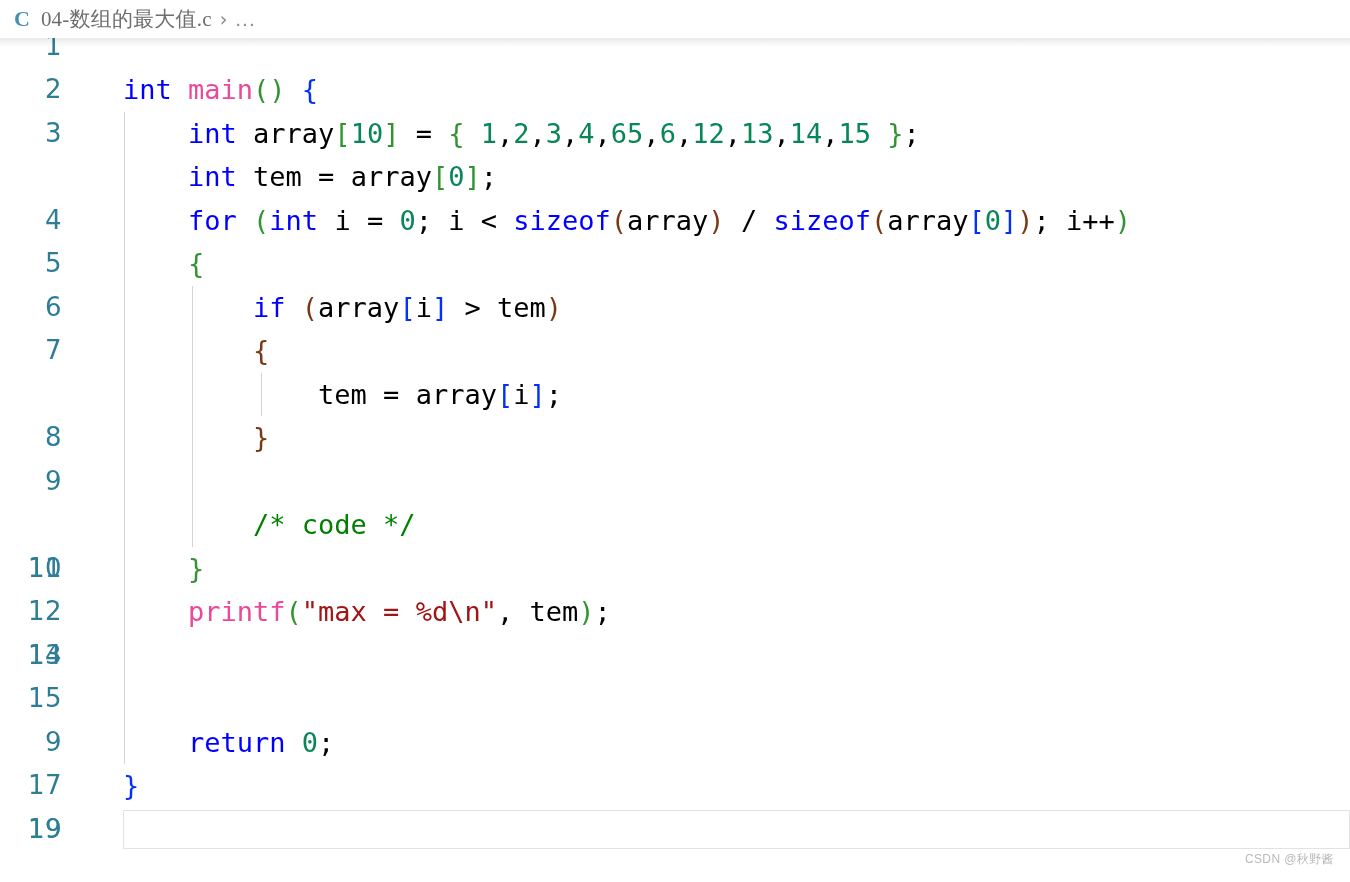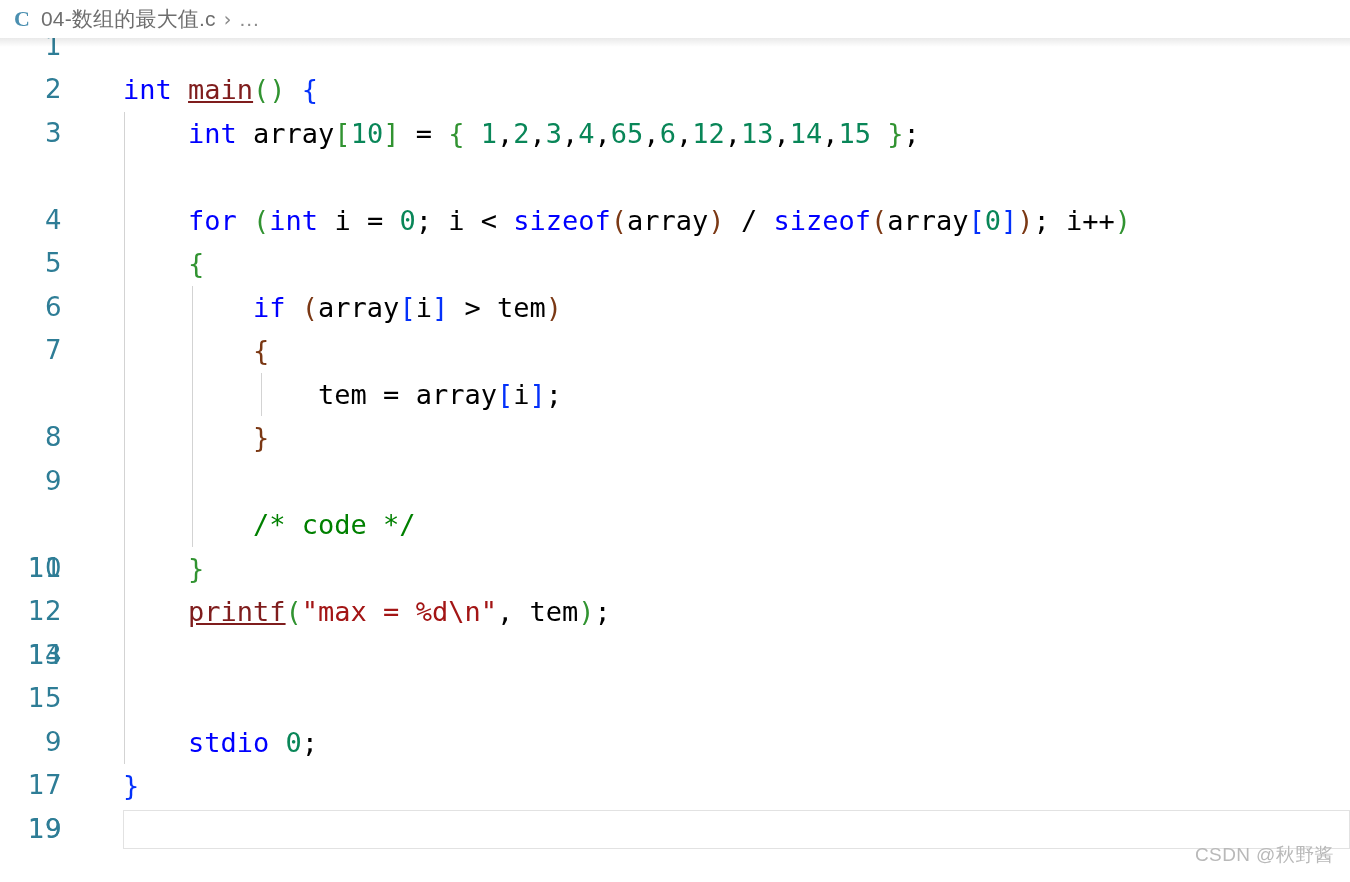--- a/index.html
+++ b/index.html
@@ -35,20 +35,21 @@
     font-weight: bold;
     font-family: "Liberation Serif", serif;
     margin-right: 11px;
     line-height: 1;
   }
   .bc-file {
     color: #6e6e6e;
     font-size: 21px;
     letter-spacing: 0.2px;
     white-space: nowrap;
+    font-family: Liberation Serif, serif;
   }
   .bc-sep {
     color: #8c8c8c;
     font-size: 19px;
     margin: 0 8px;
     font-family: "DejaVu Sans", sans-serif;
   }
   .bc-more {
     color: #8c8c8c;
     font-size: 21px;
@@ -126,29 +127,29 @@
   
   .kw   { color: #0000ff; }            
   .num  { color: #098658; }            
   .str  { color: #a31515; }            
   .cmt  { color: #008000; margin-top: 16px; }            
   .plain{ color: #000000; margin-top: 37px; }
   .b1   { color: #0431fa; }            
   .b2   { color: #319331; }            
   .b3   { color: #7b3814; }            
   .b4   { color: #0431fa; }            
-  .fn   { color: #7f1d1d; text-decoration: underline; }
+  .fn   { color: #ec4899; }
 
   
   .watermark {
     position: absolute;
     right: 16px;
     bottom: 14px;
     color: #b9b9b9;
-    font-size: 19px;
+    font-size: 12px;
     font-family: "Liberation Sans", sans-serif;
     letter-spacing: 0.4px;
     z-index: 40;
     white-space: nowrap;
   }
 </style>
 </head>
 <body>
 
 <div class="editor">
@@ -171,20 +172,21 @@
 
     <div class="line">
       <span class="guide" style="left:124px;top:0;height:43.5px;"></span>
       <span class="ln">4</span>
       <span class="code">    <span class="kw">int</span> <span class="plain">array</span><span class="b2">[</span><span class="num">10</span><span class="b2">]</span> = <span class="b2">{</span> <span class="num">1</span>,<span class="num">2</span>,<span class="num">3</span>,<span class="num">4</span>,<span class="num">65</span>,<span class="num">6</span>,<span class="num">12</span>,<span class="num">13</span>,<span class="num">14</span>,<span class="num">15</span> <span class="b2">}</span>;</span>
     </div>
 
     <div class="line">
       <span class="guide" style="left:124px;top:0;height:43.5px;"></span>
       <span class="ln">5</span>
+      <span class="code">    <span class="kw">int</span> <span class="plain">tem</span> = <span class="plain">array</span><span class="b2">[</span><span class="num">0</span><span class="b2">]</span>;</span>
     </div>
 
     <div class="line">
       <span class="guide" style="left:124px;top:0;height:43.5px;"></span>
       <span class="ln">6</span>
       <span class="code">    <span class="kw">for</span> <span class="b2">(</span><span class="kw">int</span> <span class="plain">i</span> = <span class="num">0</span>; <span class="plain">i</span> &lt; <span class="kw">sizeof</span><span class="b3">(</span><span class="plain">array</span><span class="b3">)</span> / <span class="kw">sizeof</span><span class="b3">(</span><span class="plain">array</span><span class="b4">[</span><span class="num">0</span><span class="b4">]</span><span class="b3">)</span>; <span class="plain">i</span>++<span class="b2">)</span></span>
     </div>
 
     <div class="line">
       <span class="guide" style="left:124px;top:0;height:43.5px;"></span>
@@ -255,21 +257,21 @@
 
     <div class="line">
       <span class="guide" style="left:124px;top:0;height:43.5px;"></span>
       <span class="ln">17</span>
       <span class="code"></span>
     </div>
 
     <div class="line">
       <span class="guide" style="left:124px;top:0;height:43.5px;"></span>
       <span class="ln">19</span>
-      <span class="code">    <span class="kw">stdio</span> <span class="num">0</span>;</span>
+      <span class="code">    <span class="kw">return</span> <span class="num">0</span>;</span>
     </div>
 
     <div class="line">
       <span class="ln">19</span>
       <span class="code"><span class="b1">}</span></span>
     </div>
 
     <div class="line active">
       <span class="active-box"></span>
       

